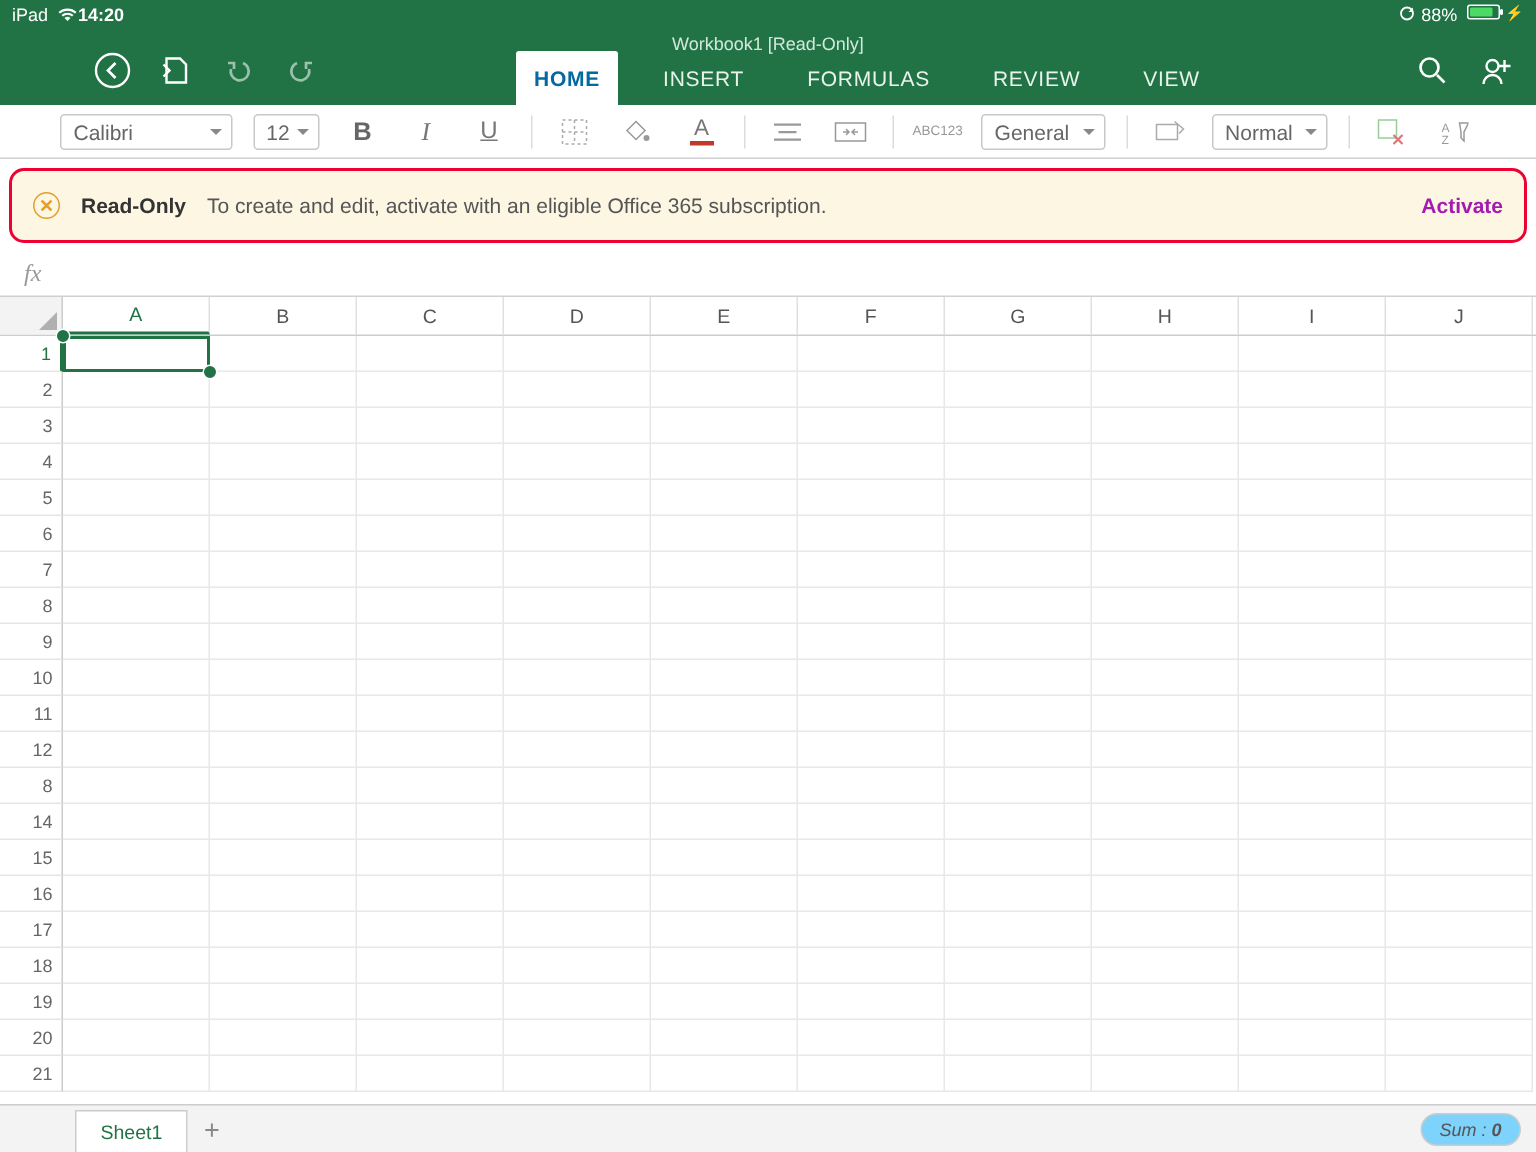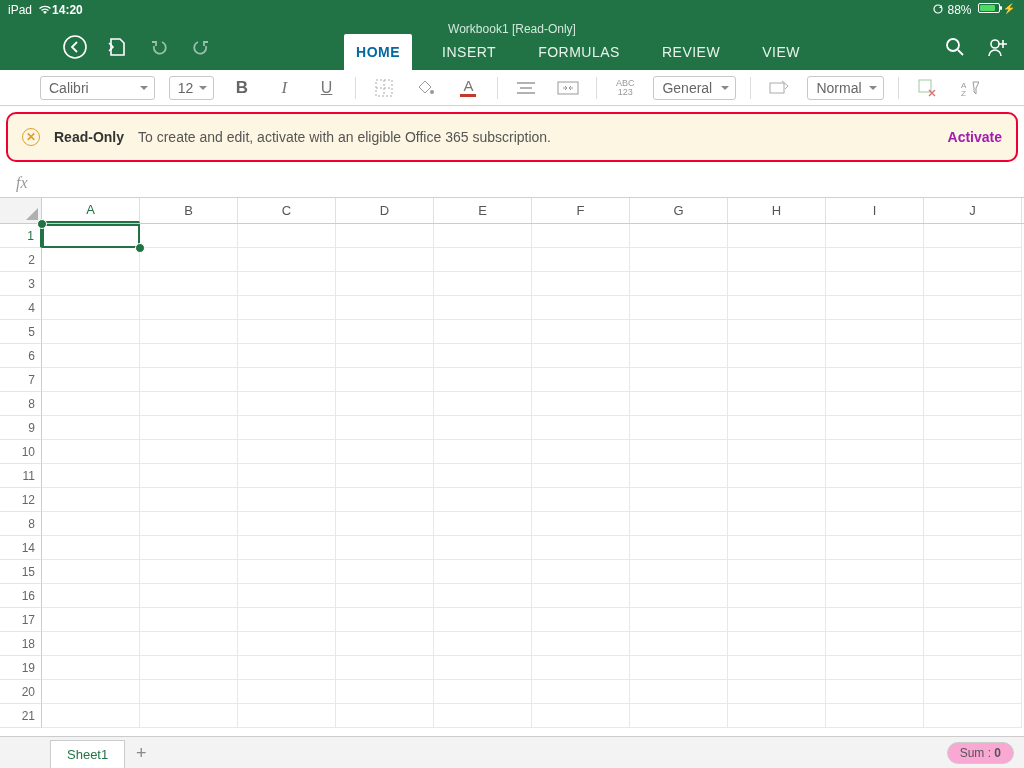--- a/index.html
+++ b/index.html
@@ -41,21 +41,21 @@
   .colhdr.active { background:#fff; color:#217346; border-bottom:2px solid #217346; }
   .row { display:flex; height:24px; }
   .rowhdr { width:42px; border-right:1px solid #ccc; border-bottom:1px solid #e5e5e5; display:flex; align-items:center; justify-content:flex-end; padding-right:6px; font-size:12px; color:#666; }
   .rowhdr.active { color:#217346; border-right:2px solid #217346;}
   .cell { width:98px; border-right:1px solid #e8e8e8; border-bottom:1px solid #e8e8e8; }
   .selection { position:absolute; border:2px solid #217346; pointer-events:none; }
   .sel-handle { position:absolute; width:10px; height:10px; background:#217346; border:1px solid #fff; border-radius:50%; }
   .sheetbar { position:absolute; bottom:0; left:0; right:0; height:32px; border-top:1px solid #ccc; background:#f3f3f3; display:flex; align-items:flex-end; padding-left:50px;}
   .sheet-tab { background:#fff; border:1px solid #ccc; border-bottom:none; padding:6px 16px; font-size:13px; color:#217346; border-radius:0;}
   .sheet-add { width:32px; display:flex; align-items:center; justify-content:center; color:#888; font-size:18px; padding-bottom:4px;}
-  .sumbox { position:absolute; right:10px; bottom:4px; background:#f9a8d4; border:1px solid #ccc; border-radius:12px; padding:3px 12px; font-size:12px; color:#555;}
+  .sumbox { position:absolute; right:10px; bottom:4px; background:#7dd3fc; border:1px solid #ccc; border-radius:12px; padding:3px 12px; font-size:12px; color:#555;font-style:italic;}
   svg { display:block; }
 </style>
 </head>
 <body>
 
 <div class="statusbar">
   <div class="sb-left">
     <span>iPad</span>
     <span>
       <svg width="14" height="10" viewBox="0 0 14 10">
@@ -165,21 +165,21 @@
         <line x1="0" y1="12" x2="18" y2="12" stroke="#999" stroke-width="1.5"></line>
       </svg>
   </div>
   <div class="ricon">
     <svg width="22" height="14" viewBox="0 0 22 14">
         <rect x="1" y="1" width="20" height="12" fill="none" stroke="#999"></rect>
         <path d="M6 7 L10 7 M8 5 L10 7 L8 9 M16 7 L12 7 M14 5 L12 7 L14 9" stroke="#999" fill="none"></path>
       </svg>
   </div>
   <div class="sep"></div>
-  <div class="ricon" style="font-size:9px;color:#999;line-height:1;display:flex;flex-direction:column;align-items:center;">
+  <div class="ricon" style="font-size:9px;color:#999;line-height:1;display:flex;flex-direction:row;align-items:center;">
     <span>ABC</span>
       <span>123</span>
   </div>
   <div class="dropdown" style="width:86px">General</div>
   <div class="sep"></div>
   <div class="ricon">
     <svg width="20" height="16" viewBox="0 0 20 16">
         <rect x="1" y="3" width="14" height="10" fill="none" stroke="#aaa"></rect>
         <path d="M13 1 L19 6 L16 9" fill="none" stroke="#aaa"></path>
       </svg>

